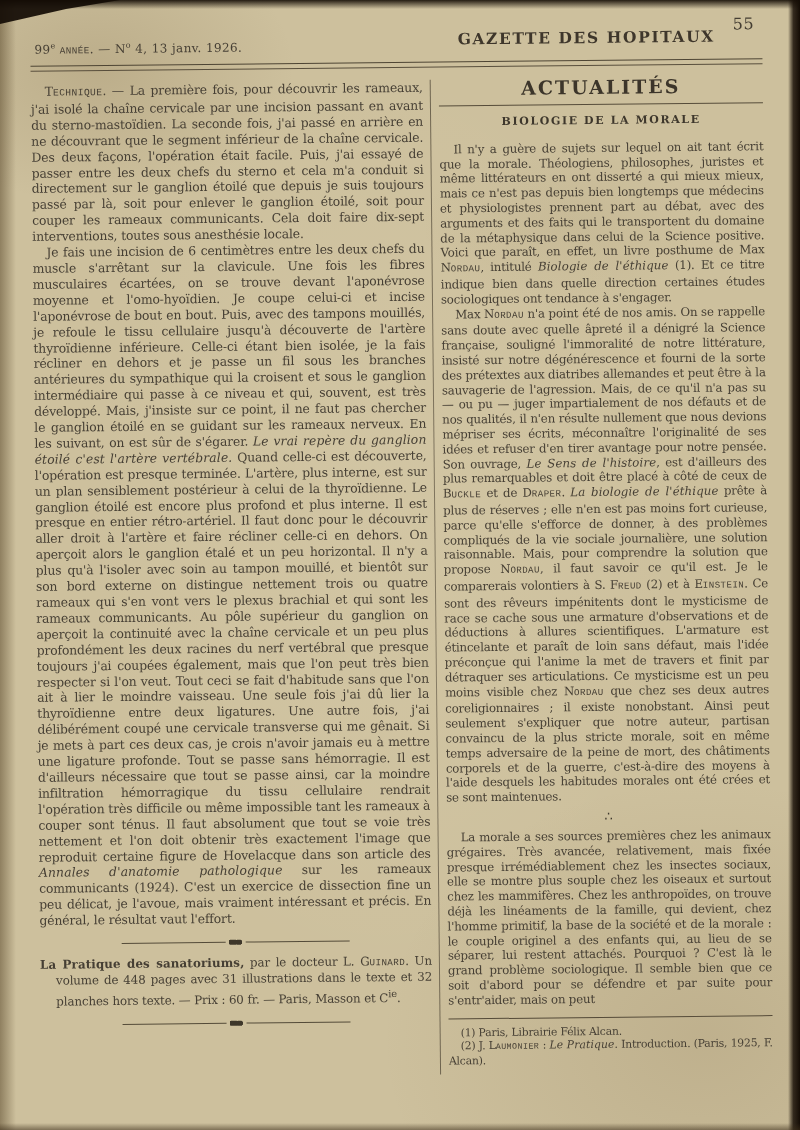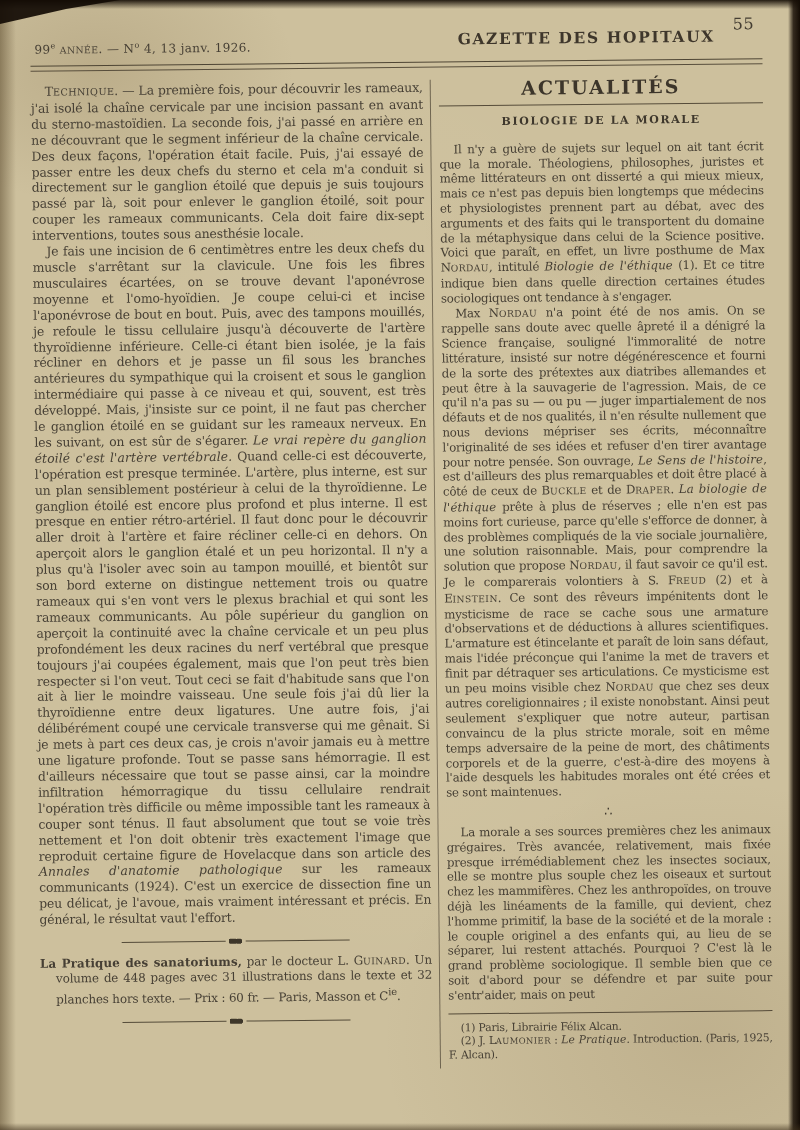--- a/index.html
+++ b/index.html
@@ -30,21 +30,21 @@
   .title{position:absolute;left:556px;top:14px;transform:translateX(-50%);
       font-size:15.5px;font-weight:bold;letter-spacing:1.6px;white-space:nowrap;color:#3e362b;}
   .double-rule{height:4px;border-top:1.4px solid #4e4534;border-bottom:1.2px solid #584e3c;margin-top:2px;}
   .cols{display:grid;grid-template-columns:392px 16px 324px;margin-top:12px;}
   .col-gap{position:relative;}
   .col-divider{position:absolute;left:7px;top:0;bottom:-6px;width:1px;
       background:linear-gradient(#6e644f, #877c64 60%, #6e644f);}
   .col-left{font-size:12.4px;line-height:15.9px;letter-spacing:-0.15px;}
   .col-right{font-size:11.8px;line-height:14.8px;letter-spacing:-0.2px;}
   .para{margin:0;text-align:justify;text-indent:14px;}
-  .sc{text-transform:uppercase;font-size:0.78em;letter-spacing:0.4px;}
+  .sc{text-transform:uppercase;font-size:0.78em;letter-spacing:0.4px;font-family:Liberation Mono, monospace;}
   .ornament{width:58%;margin:13px auto 11px auto;display:flex;align-items:center;gap:3px;}
   .ornament::before,.ornament::after{content:"";flex:1;height:1.2px;background:#544b39;}
   .orn-mid{width:14px;height:5px;flex:none;
       background:radial-gradient(circle at 30% 50%, #3e372a 38%, transparent 42%),
                  radial-gradient(circle at 72% 50%, #3e372a 30%, transparent 34%);}
   .notice{margin:0;font-size:11.9px;line-height:15.4px;text-align:justify;
       padding-left:16px;text-indent:-16px;}
   .notice b{letter-spacing:0.1px;}
   .section-title{margin:2px 0 0 0;text-align:center;font-size:19px;font-weight:bold;
       letter-spacing:2px;color:#3c352a;}

